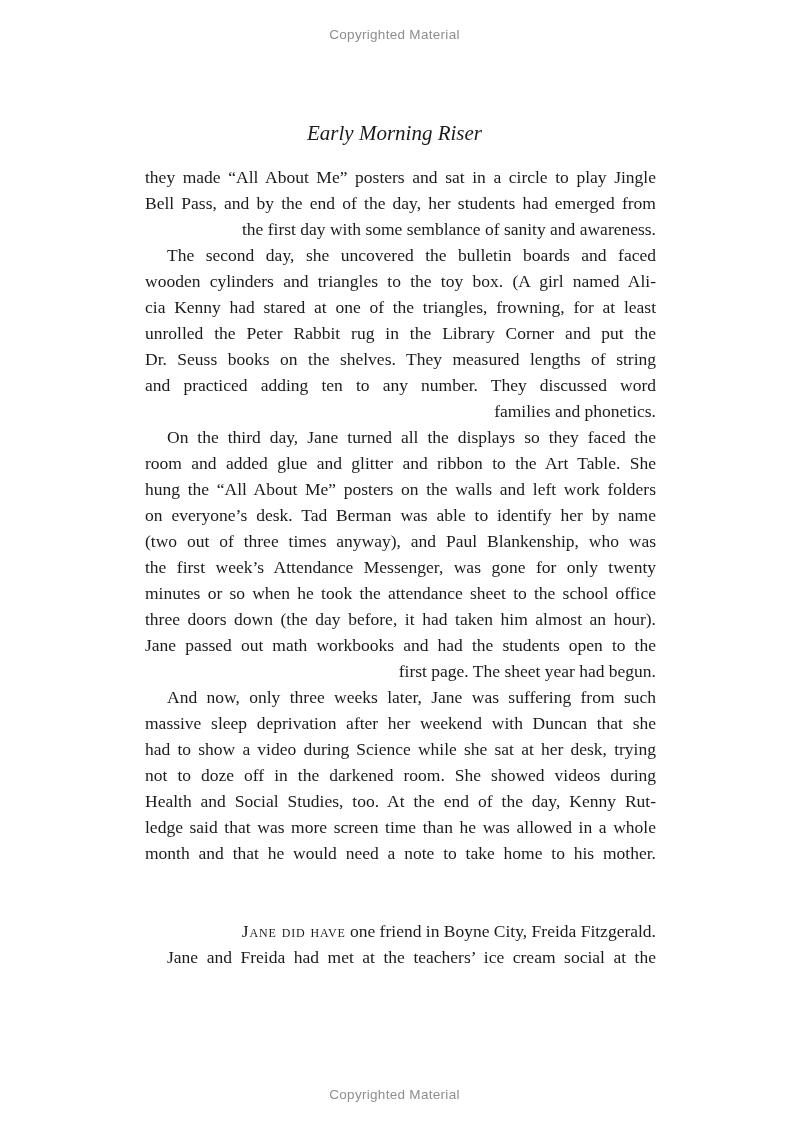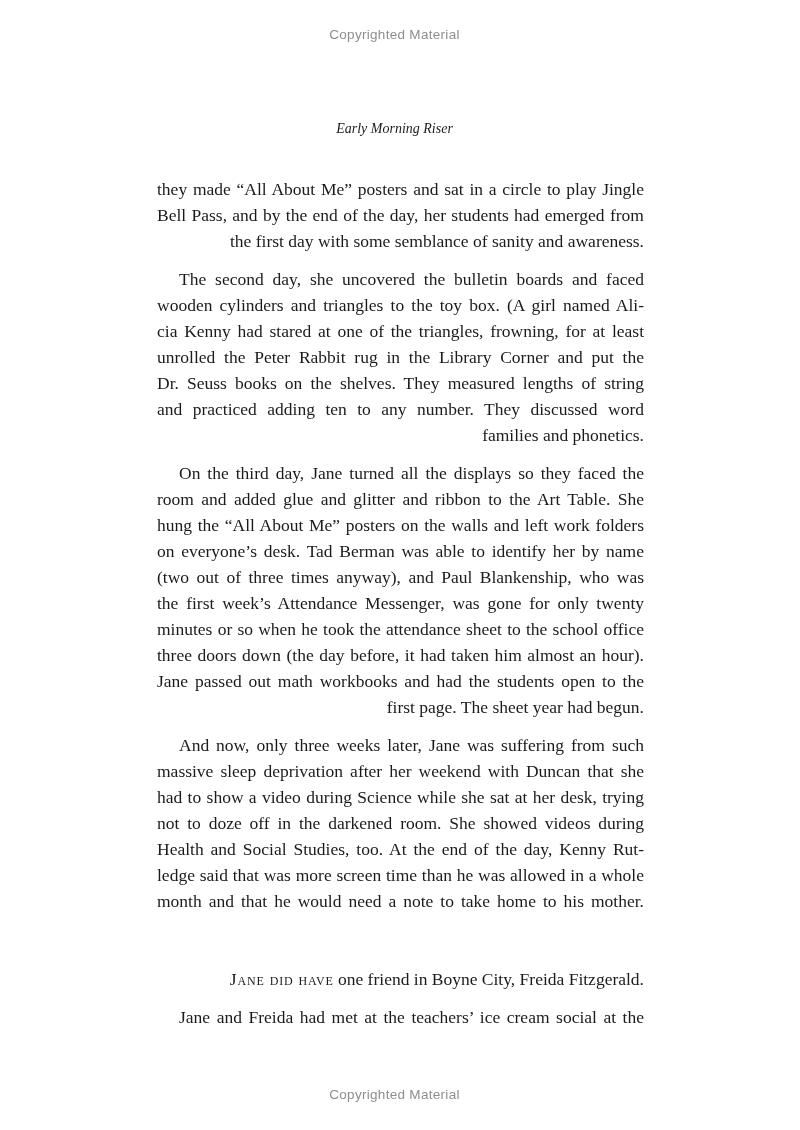--- a/index.html
+++ b/index.html
@@ -34,34 +34,34 @@
   .notice--top { top: 27px; }
   .notice--bottom { top: 1087px; }
 
   .running-header {
     position: absolute;
     top: 121px;
     left: 0;
     width: 100%;
     text-align: center;
     font-style: italic;
-    font-size: 14px;
+    font-size: 21px;
     color: var(--text-color);
   }
 
   .body-text {
     position: absolute;
     top: 164px;
     left: 145px;
     width: 511px;
     font-size: 17.5px;
     line-height: 26px;
   }
 
-  .para { margin: 12px; }
+  .para { margin: 0; }
 
   .line {
     height: 26px;
     overflow: hidden;
     text-align: right;
   }
   .line.justify {
     text-align: justify;
     text-align-last: justify;
   }

